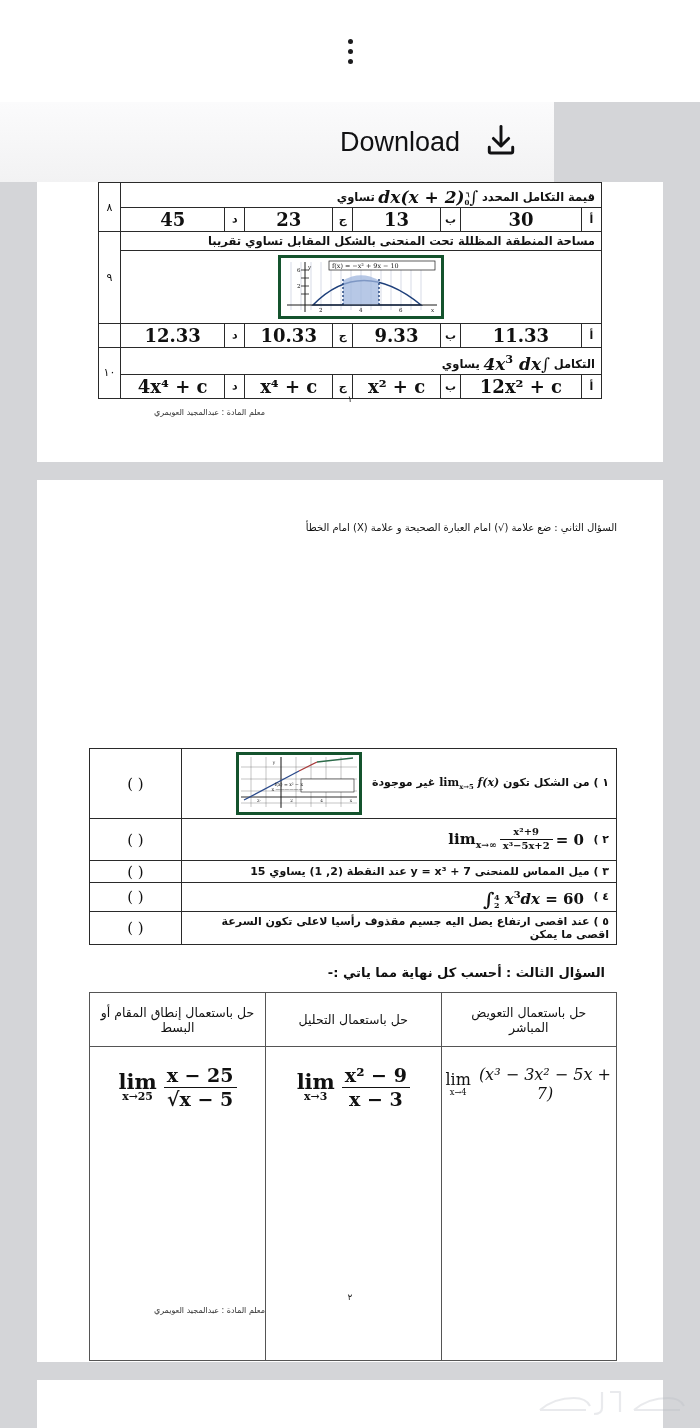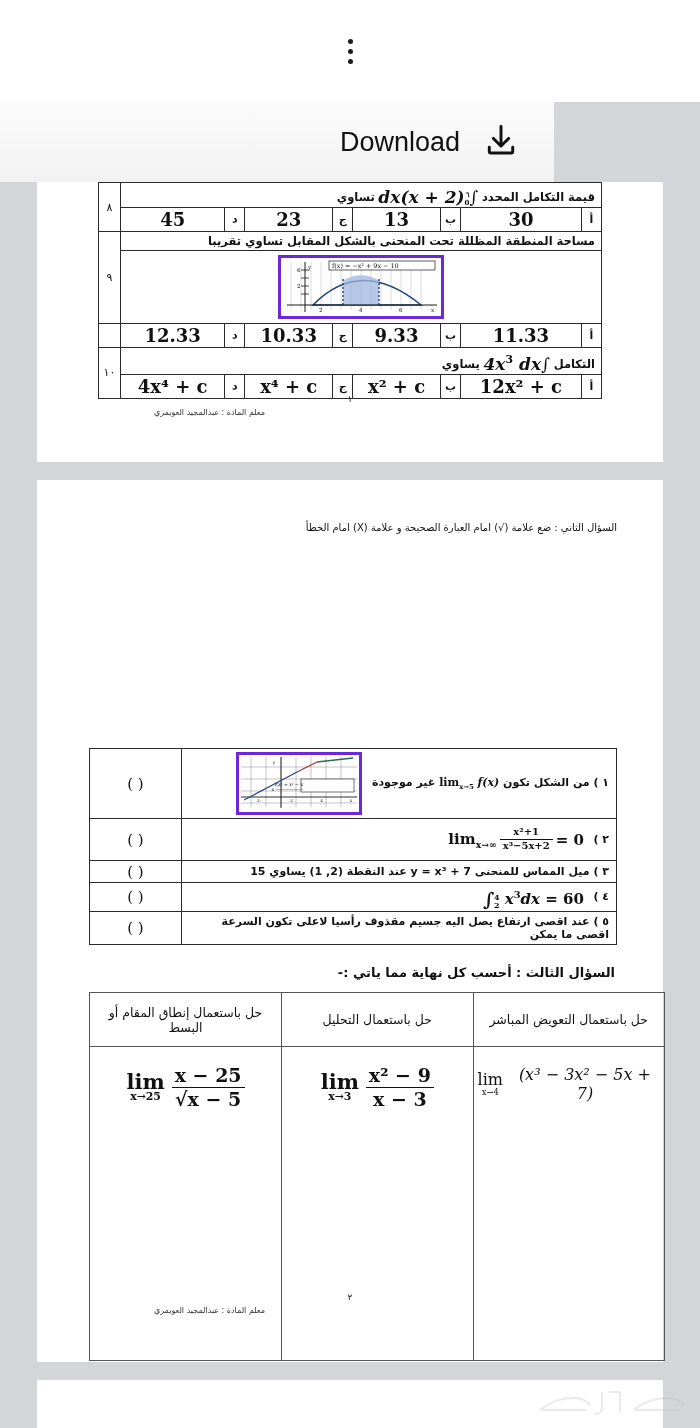--- a/index.html
+++ b/index.html
@@ -98,38 +98,38 @@
   .mqn { font-family: "DejaVu Serif", serif; font-weight: bold; font-style: normal; }
   sup.ex { font-size: 0.66em; vertical-align: super; font-style: normal; }
   sub.sb { font-size: 0.62em; vertical-align: sub; font-style: normal; }
 
   
   .intg { font-family: "DejaVu Serif", serif; font-size: 17px; font-style: italic; position: relative; top: 2px; }
   .intbounds { display: inline-flex; flex-direction: column; font-size: 7px; font-style: normal;
                vertical-align: middle; line-height: 1.05; font-family:"DejaVu Serif",serif; font-weight:bold; }
 
   
-  .graphbox { border: 3px solid #6d28d9; background: #fff; display: inline-block; }
+  .graphbox { border: 3px solid #14532d; background: #fff; display: inline-block; }
 
   
   .pg-footer { position: absolute; left: 0; width: 100%; font-family: "DejaVu Sans", sans-serif; }
   .pg-num { text-align: center; font-size: 9px; color: #222; }
   .pg-teacher { position: absolute; right: 0; font-size: 8px; color: #333; direction: rtl; }
 
   
   .qhdr { position: absolute; font-family: "DejaVu Sans", sans-serif; direction: rtl; text-align: center; font-size: 10px; color: #111; }
 
   
   #tbl-tf { position: absolute; left: 52px; top: 268px; width: 528px; font-size: 11px; }
   #tbl-tf td.ans { width: 92px; text-align: center; font-size: 15px; font-family: "DejaVu Serif", serif; }
   #tbl-tf td.stmt { padding: 3px 7px; }
 
   
-  #q3-hdr { right: 48px; top: 485px; font-size: 13px; font-weight: bold; }
-  #tbl-lim { position: absolute; left: 52px; top: 512px; width: 576px; border-radius: 17px; }
+  #q3-hdr { right: 58px; top: 485px; font-size: 13px; font-weight: bold; }
+  #tbl-lim { position: absolute; left: 52px; top: 512px; width: 528px; border-radius: 17px; }
   #tbl-lim td { border: 1px solid #555; }
   #tbl-lim td.hdr { height: 54px; text-align: center; font-size: 12.5px; direction: rtl;
                     font-family:"DejaVu Sans", sans-serif; padding: 0 10px; }
   #tbl-lim td.body { height: 314px; vertical-align: top; text-align: center; padding-top: 18px; }
 
   
   .frac { display: inline-flex; flex-direction: column; vertical-align: middle; text-align: center; line-height: 1.08; }
   .frac > .num { border-bottom: 1.6px solid #111; padding: 0 3px 1px 3px; }
   .frac > .den { padding: 1px 3px 0 3px; }
   .limop { display: inline-flex; flex-direction: column; align-items: center; vertical-align: middle;
@@ -374,21 +374,21 @@
         </td>
       </tr>
 
       <tr>
         <td class="ans">(    )</td>
         <td class="stmt ar" style="height:42px;">
           <span class="bold" style="margin-left:6px;"><span>٢</span> )</span>
           <span class="mqn" dir="ltr" style="font-size:15px; display:inline-flex; align-items:center; gap:3px; vertical-align:middle;">
             <span>lim<sub class="sb">x→∞</sub></span>
             <span class="frac" style="font-size:10px;">
-              <span class="num">x²+1</span>
+              <span class="num">x²+9</span>
               <span class="den">x³−5x+2</span>
             </span>
             <span>= 0</span>
           </span>
         </td>
       </tr>
 
       <tr>
         <td class="ans">(    )</td>
         <td class="stmt ar bold" style="height:22px;">

